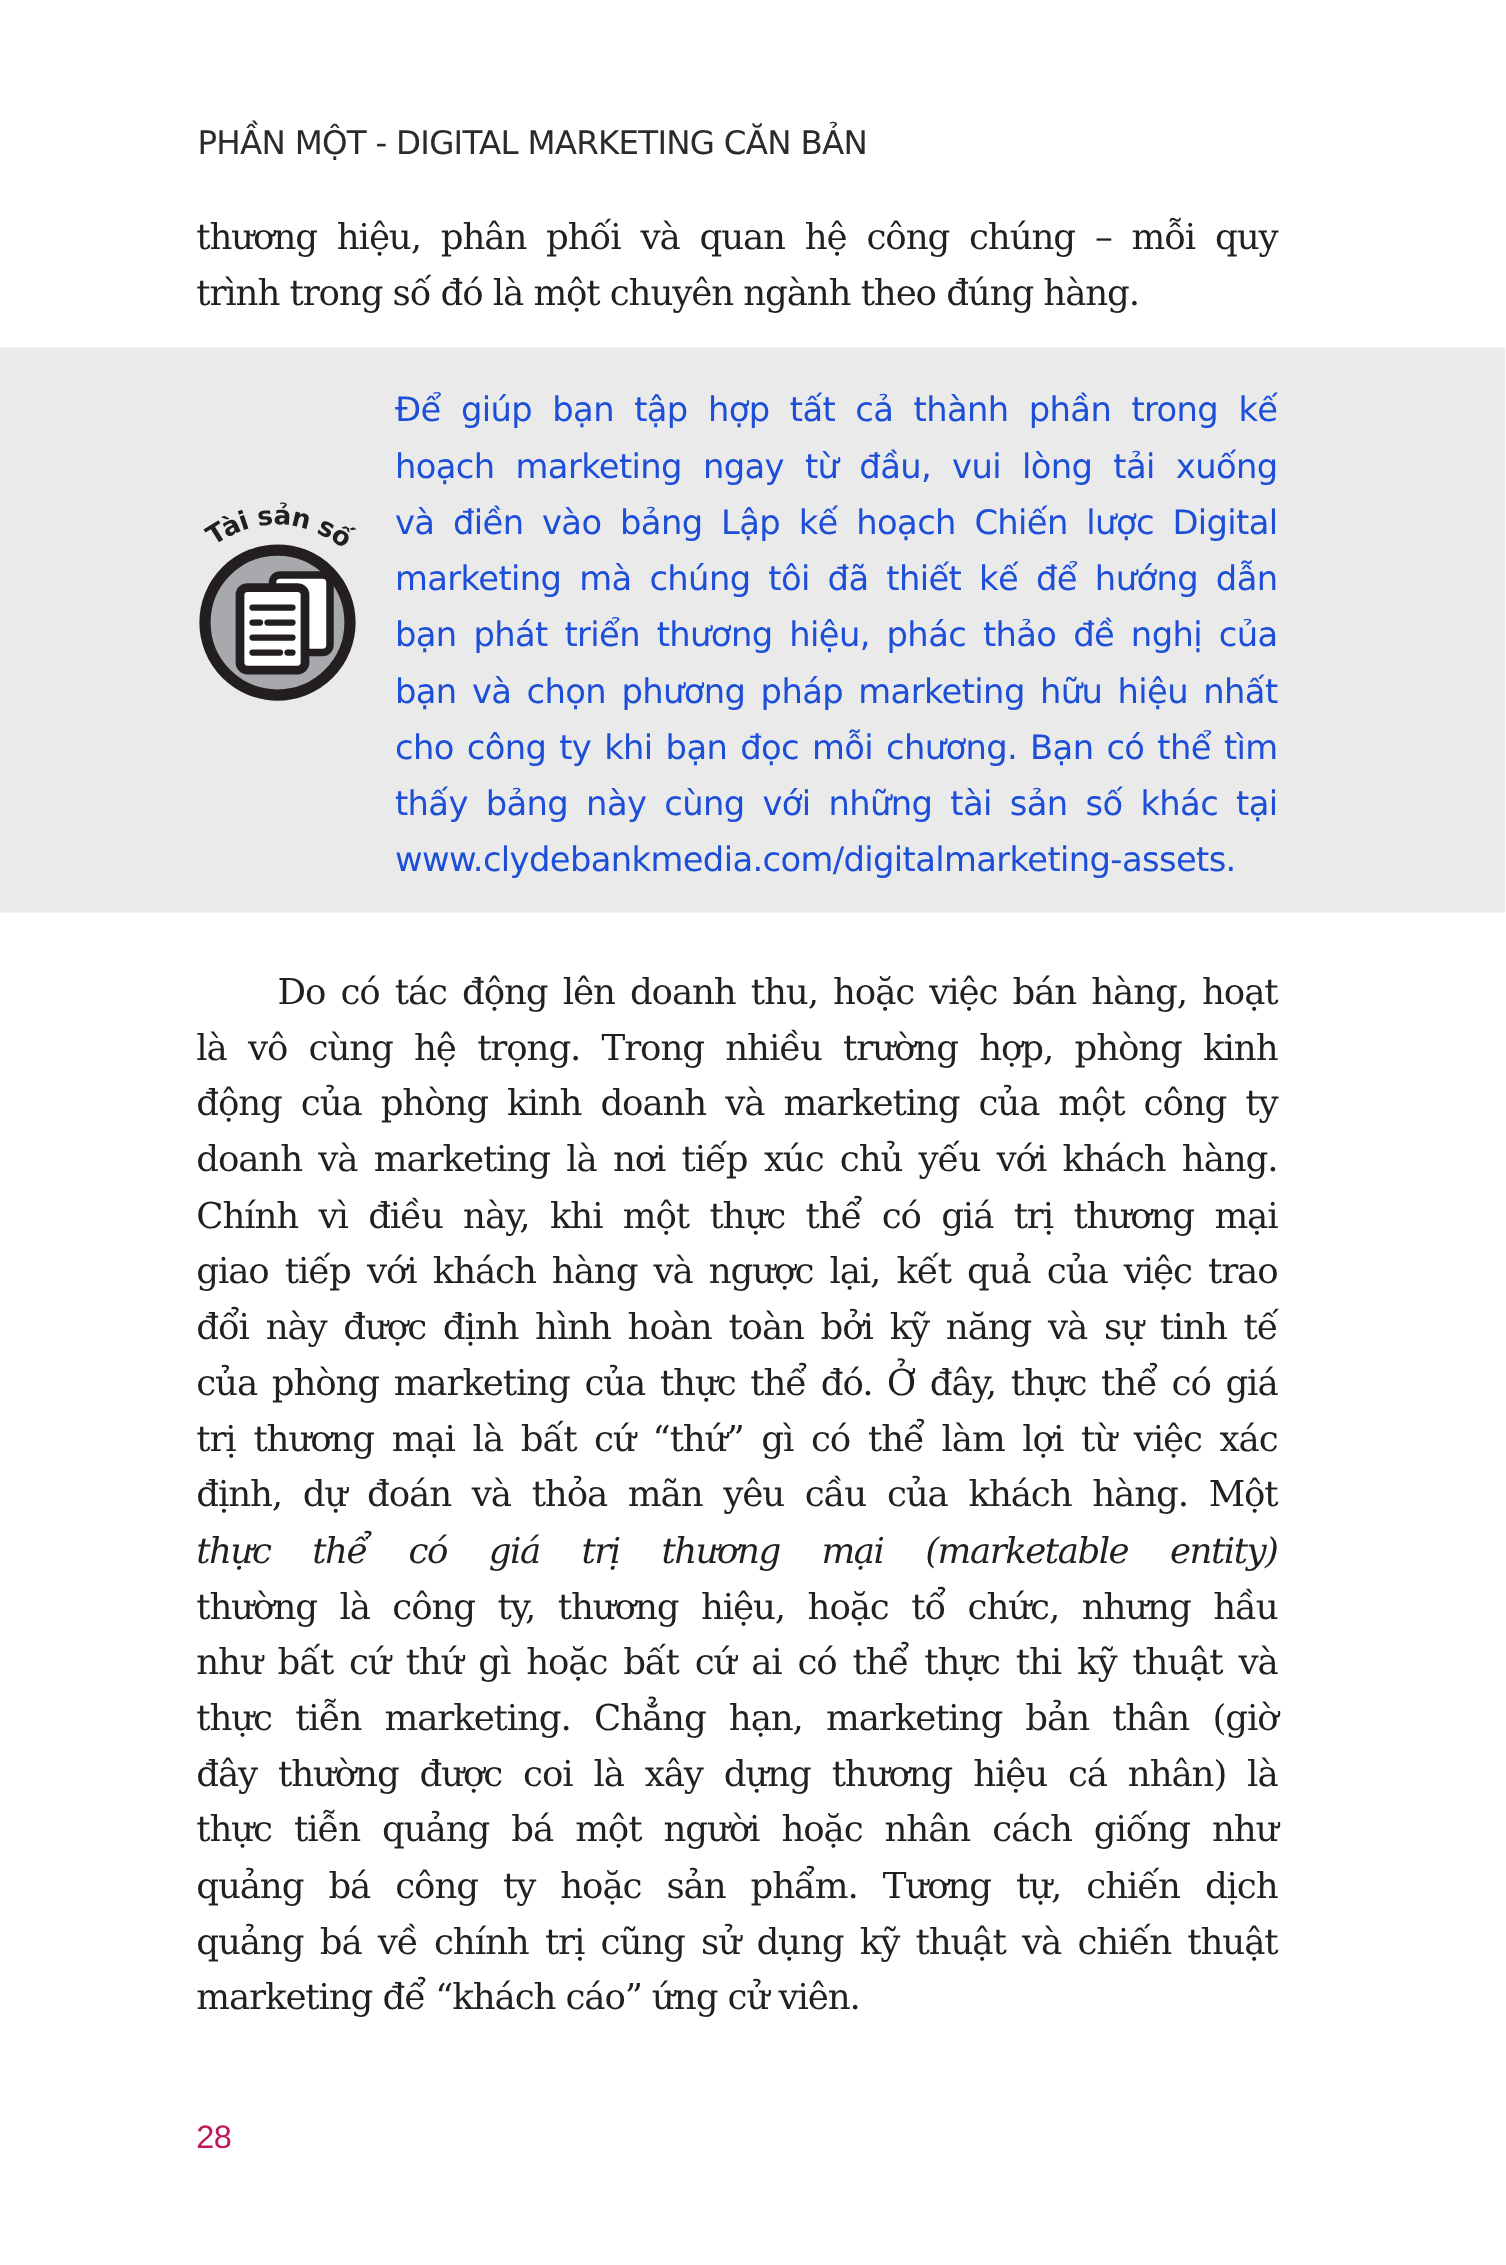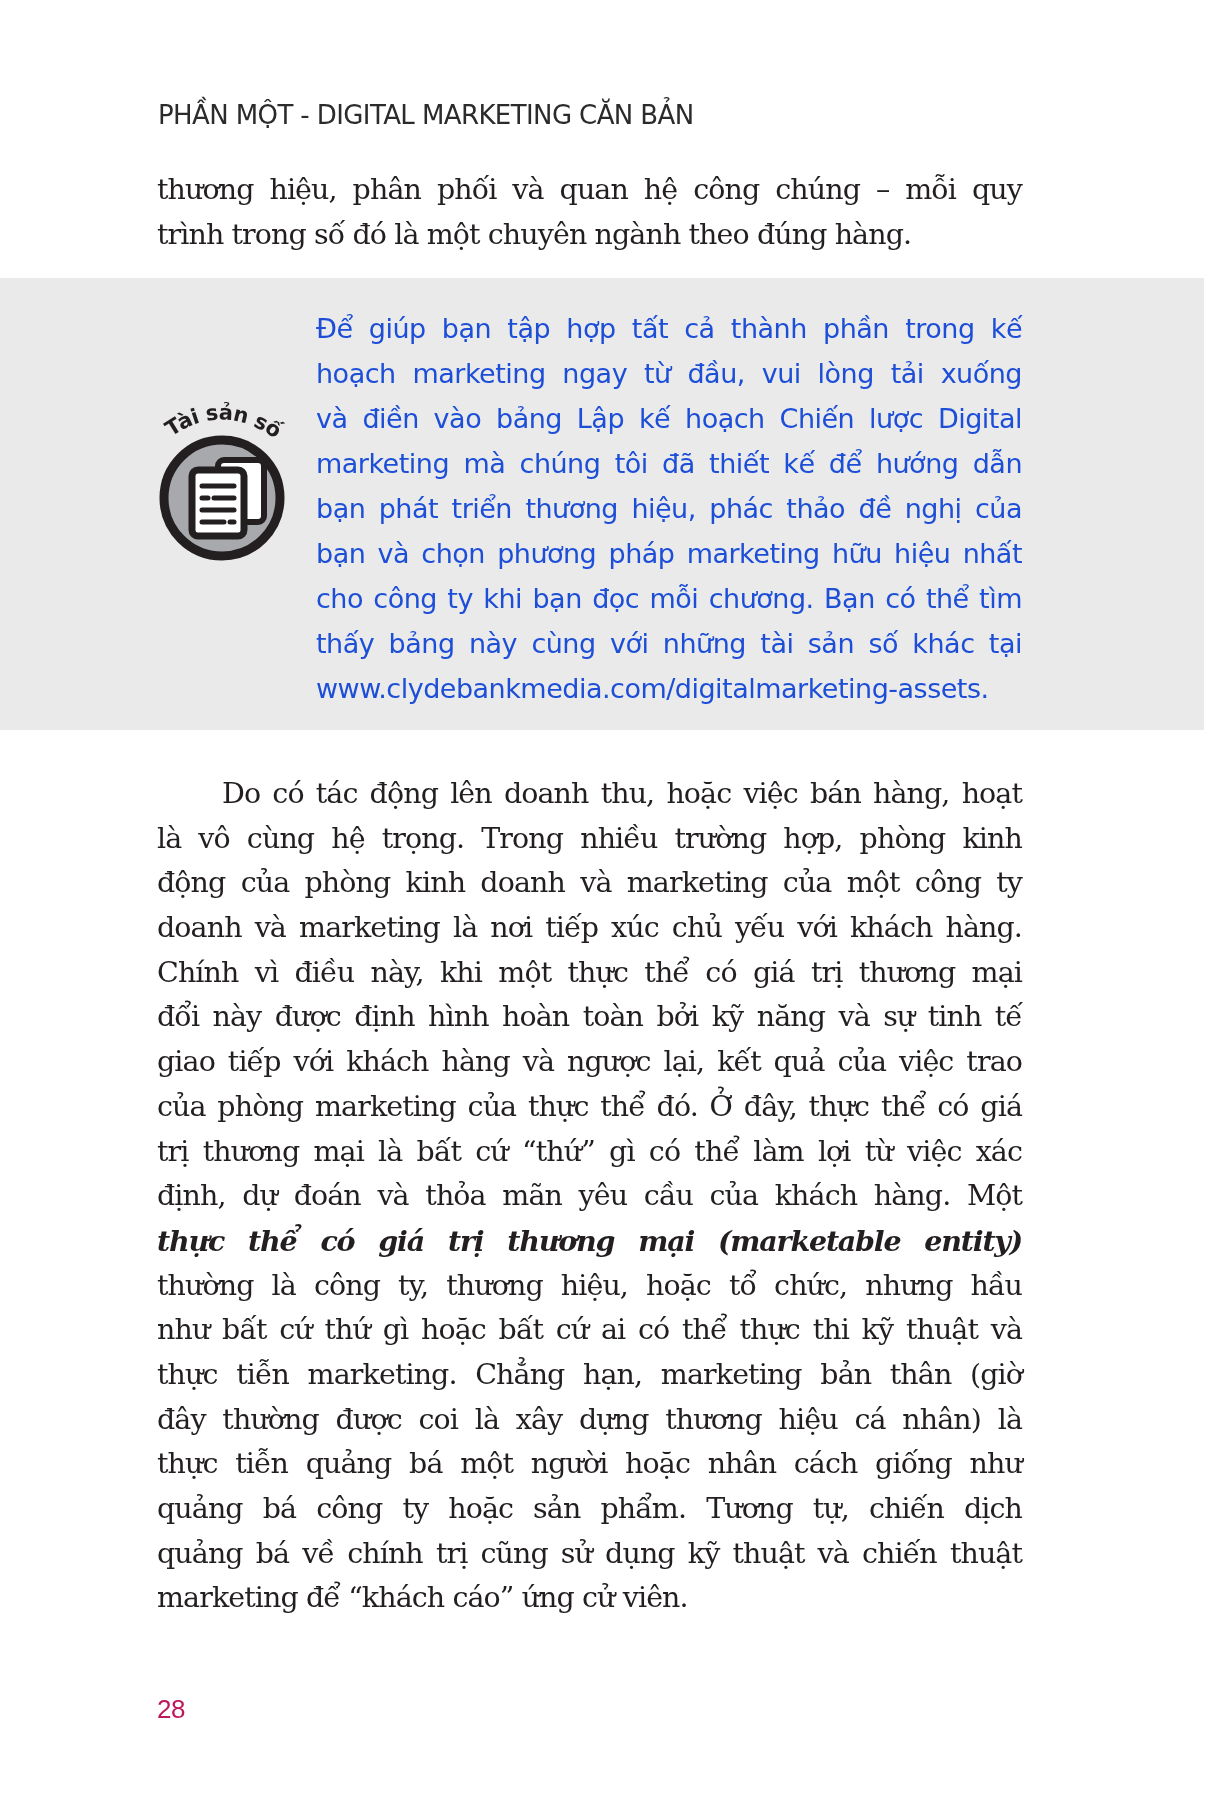--- a/index.html
+++ b/index.html
@@ -44,21 +44,21 @@
     height: 44.7px;
     overflow: visible;
   }
   .serif-block .line.last {
     text-align-last: left;
   }
   .serif-block .line.indent {
     padding-left: 65px;
   }
   .serif-block .line.bold-italic {
-    font-weight: bold;
+    font-weight: normal;
     font-style: italic;
     letter-spacing: -1.2px;
   }
   .top-para { top: 168px; }
   .main-para { top: 772px; }
 
   .asset-box {
     position: absolute;
     left: 0;
     top: 278px;
@@ -149,22 +149,22 @@
   <span class="line">thấy bảng này cùng với những tài sản số khác tại</span>
   <span class="line last">www.clydebankmedia.com/digitalmarketing-assets.</span>
 </div>
 
 <div class="serif-block main-para">
   <span class="line indent">Do có tác động lên doanh thu, hoặc việc bán hàng, hoạt</span>
   <span class="line">là vô cùng hệ trọng. Trong nhiều trường hợp, phòng kinh</span>
   <span class="line">động của phòng kinh doanh và marketing của một công ty</span>
   <span class="line">doanh và marketing là nơi tiếp xúc chủ yếu với khách hàng.</span>
   <span class="line">Chính vì điều này, khi một thực thể có giá trị thương mại</span>
+  <span class="line">giao tiếp với khách hàng và ngược lại, kết quả của việc trao</span>
   <span class="line">đổi này được định hình hoàn toàn bởi kỹ năng và sự tinh tế</span>
-  <span class="line">giao tiếp với khách hàng và ngược lại, kết quả của việc trao</span>
   <span class="line">của phòng marketing của thực thể đó. Ở đây, thực thể có giá</span>
   <span class="line">trị thương mại là bất cứ “thứ” gì có thể làm lợi từ việc xác</span>
   <span class="line">định, dự đoán và thỏa mãn yêu cầu của khách hàng. Một</span>
   <span class="line bold-italic">thực thể có giá trị thương mại (marketable entity)</span>
   <span class="line">thường là công ty, thương hiệu, hoặc tổ chức, nhưng hầu</span>
   <span class="line">như bất cứ thứ gì hoặc bất cứ ai có thể thực thi kỹ thuật và</span>
   <span class="line">thực tiễn marketing. Chẳng hạn, marketing bản thân (giờ</span>
   <span class="line">đây thường được coi là xây dựng thương hiệu cá nhân) là</span>
   <span class="line">thực tiễn quảng bá một người hoặc nhân cách giống như</span>
   <span class="line">quảng bá công ty hoặc sản phẩm. Tương tự, chiến dịch</span>

